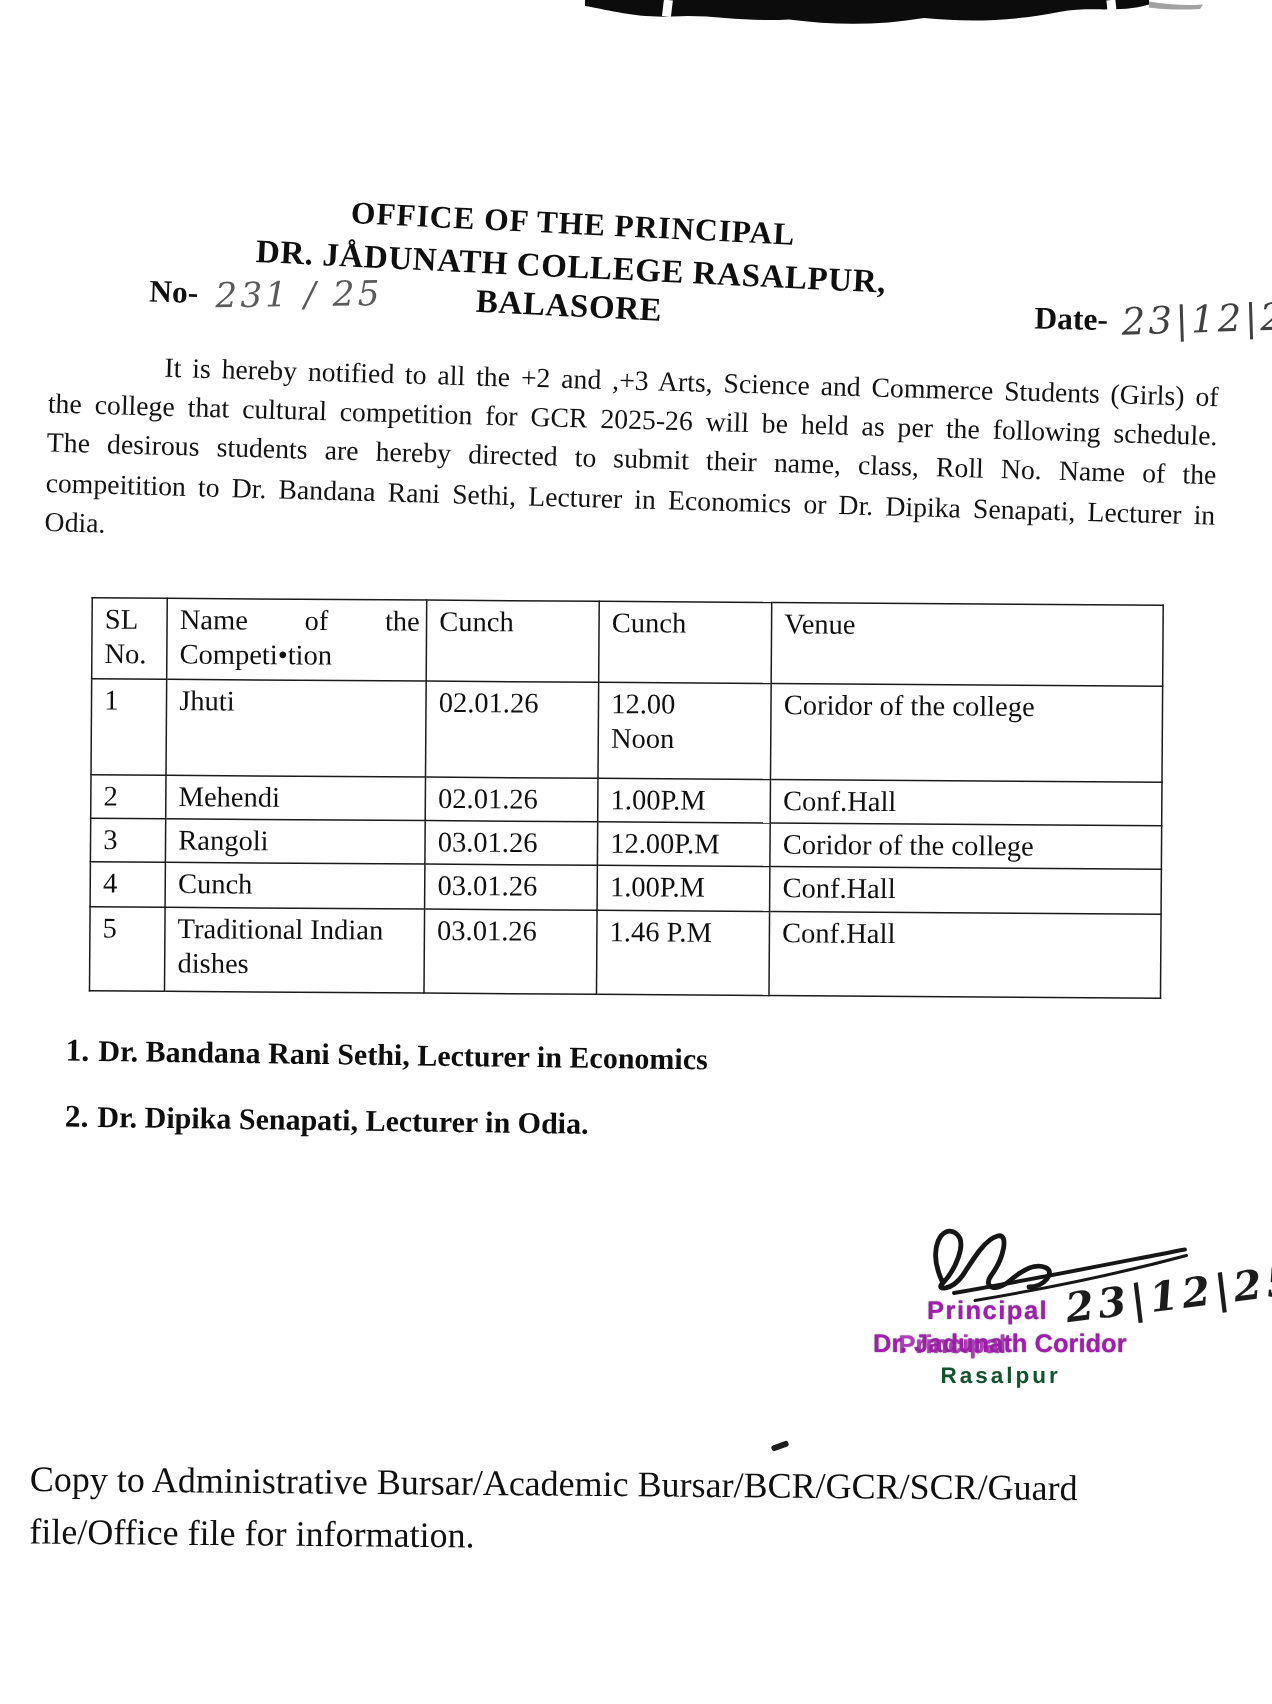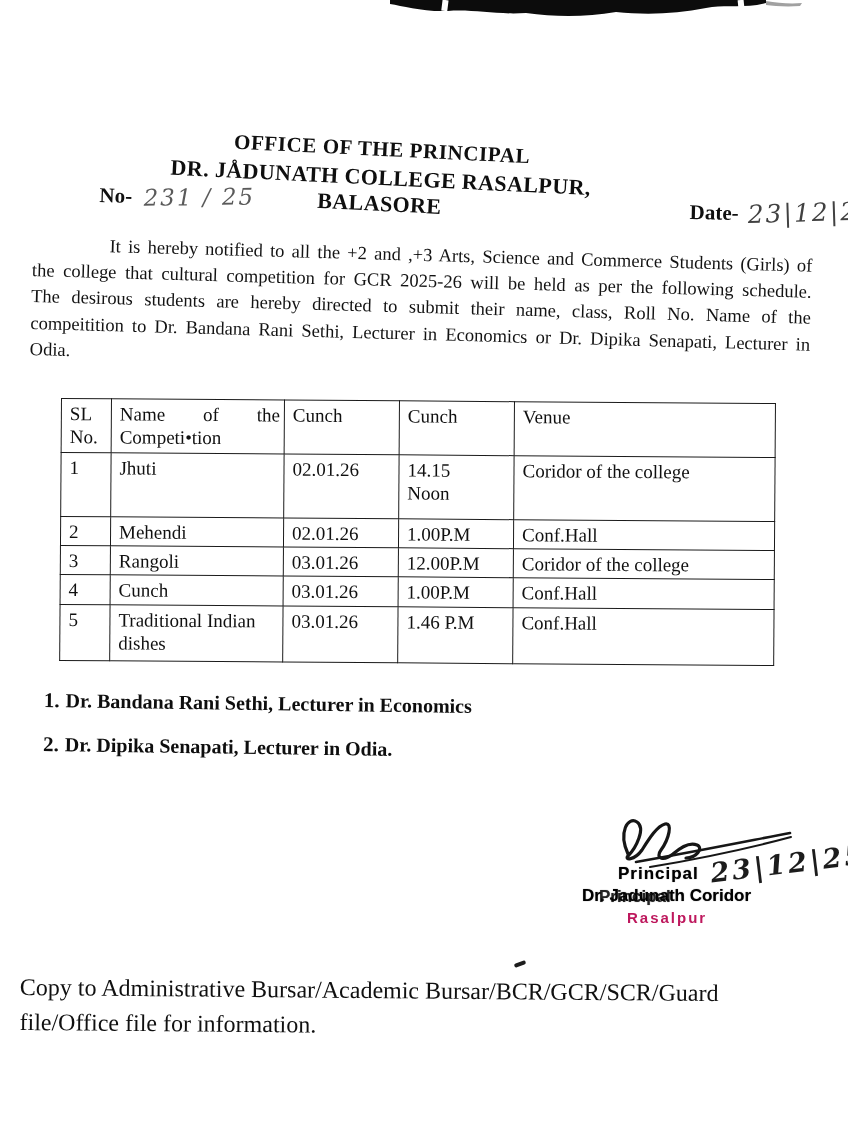--- a/index.html
+++ b/index.html
@@ -58,26 +58,26 @@
   .cnum{font-size:21px;margin-right:6px;}
 
   
   .sig{left:578px;top:812px;width:272px;height:130px;}
   .sig svg{position:absolute;left:0;top:0;}
   .hw-big{
     position:absolute;left:132px;top:36px;font-family:"DejaVu Serif",serif;
     font-style:italic;font-size:27px;font-weight:bold;color:#1c1c1c;
     letter-spacing:3px;transform:rotate(-7deg);white-space:nowrap;
   }
-  .stamp{font-family:"Liberation Sans",sans-serif;font-weight:bold;color:#000000;
+  .stamp{font-family:"Liberation Sans",sans-serif;font-weight:bold;color:#a21caf;
     text-shadow:0 0 1px rgba(70,70,70,.8);white-space:nowrap;}
   .st1{position:absolute;left:40px;top:52px;font-size:17px;letter-spacing:1px;}
   .st2wrap{position:absolute;left:4px;top:74px;font-size:17px;}
   .st2b{position:absolute;left:17px;top:1px;opacity:.85;}
-  .st3{position:absolute;left:49px;top:97px;font-size:15px;color:#be185d;
+  .st3{position:absolute;left:49px;top:97px;font-size:15px;color:#14532d;
     letter-spacing:2px;text-shadow:none;}
 
   
   .footer{left:20px;top:970px;transform:rotate(0.5deg);transform-origin:left top;
     font-size:24px;line-height:35px;color:#101010;white-space:nowrap;}
 
   .ink-speck{left:514px;top:962px;width:12px;height:4px;background:#1d1d1d;
     border-radius:2px;transform:rotate(-20deg);}
   .top-strip{left:378px;top:0;}
 </style>
@@ -124,21 +124,21 @@
         <th>SL No.</th>
         <th class="justify">Name of the Competi•tion</th>
         <th>Cunch</th>
         <th>Cunch</th>
         <th>Venue</th>
       </tr>
       <tr class="r1">
         <td>1</td>
         <td>Jhuti</td>
         <td>02.01.26</td>
-        <td><span class="narrow">14.15 Noon</span></td>
+        <td><span class="narrow">12.00 Noon</span></td>
         <td>Coridor of the college</td>
       </tr>
       <tr class="r2">
         <td>2</td>
         <td>Mehendi</td>
         <td>02.01.26</td>
         <td>1.00P.M</td>
         <td>Conf.Hall</td>
       </tr>
       <tr class="r3">

